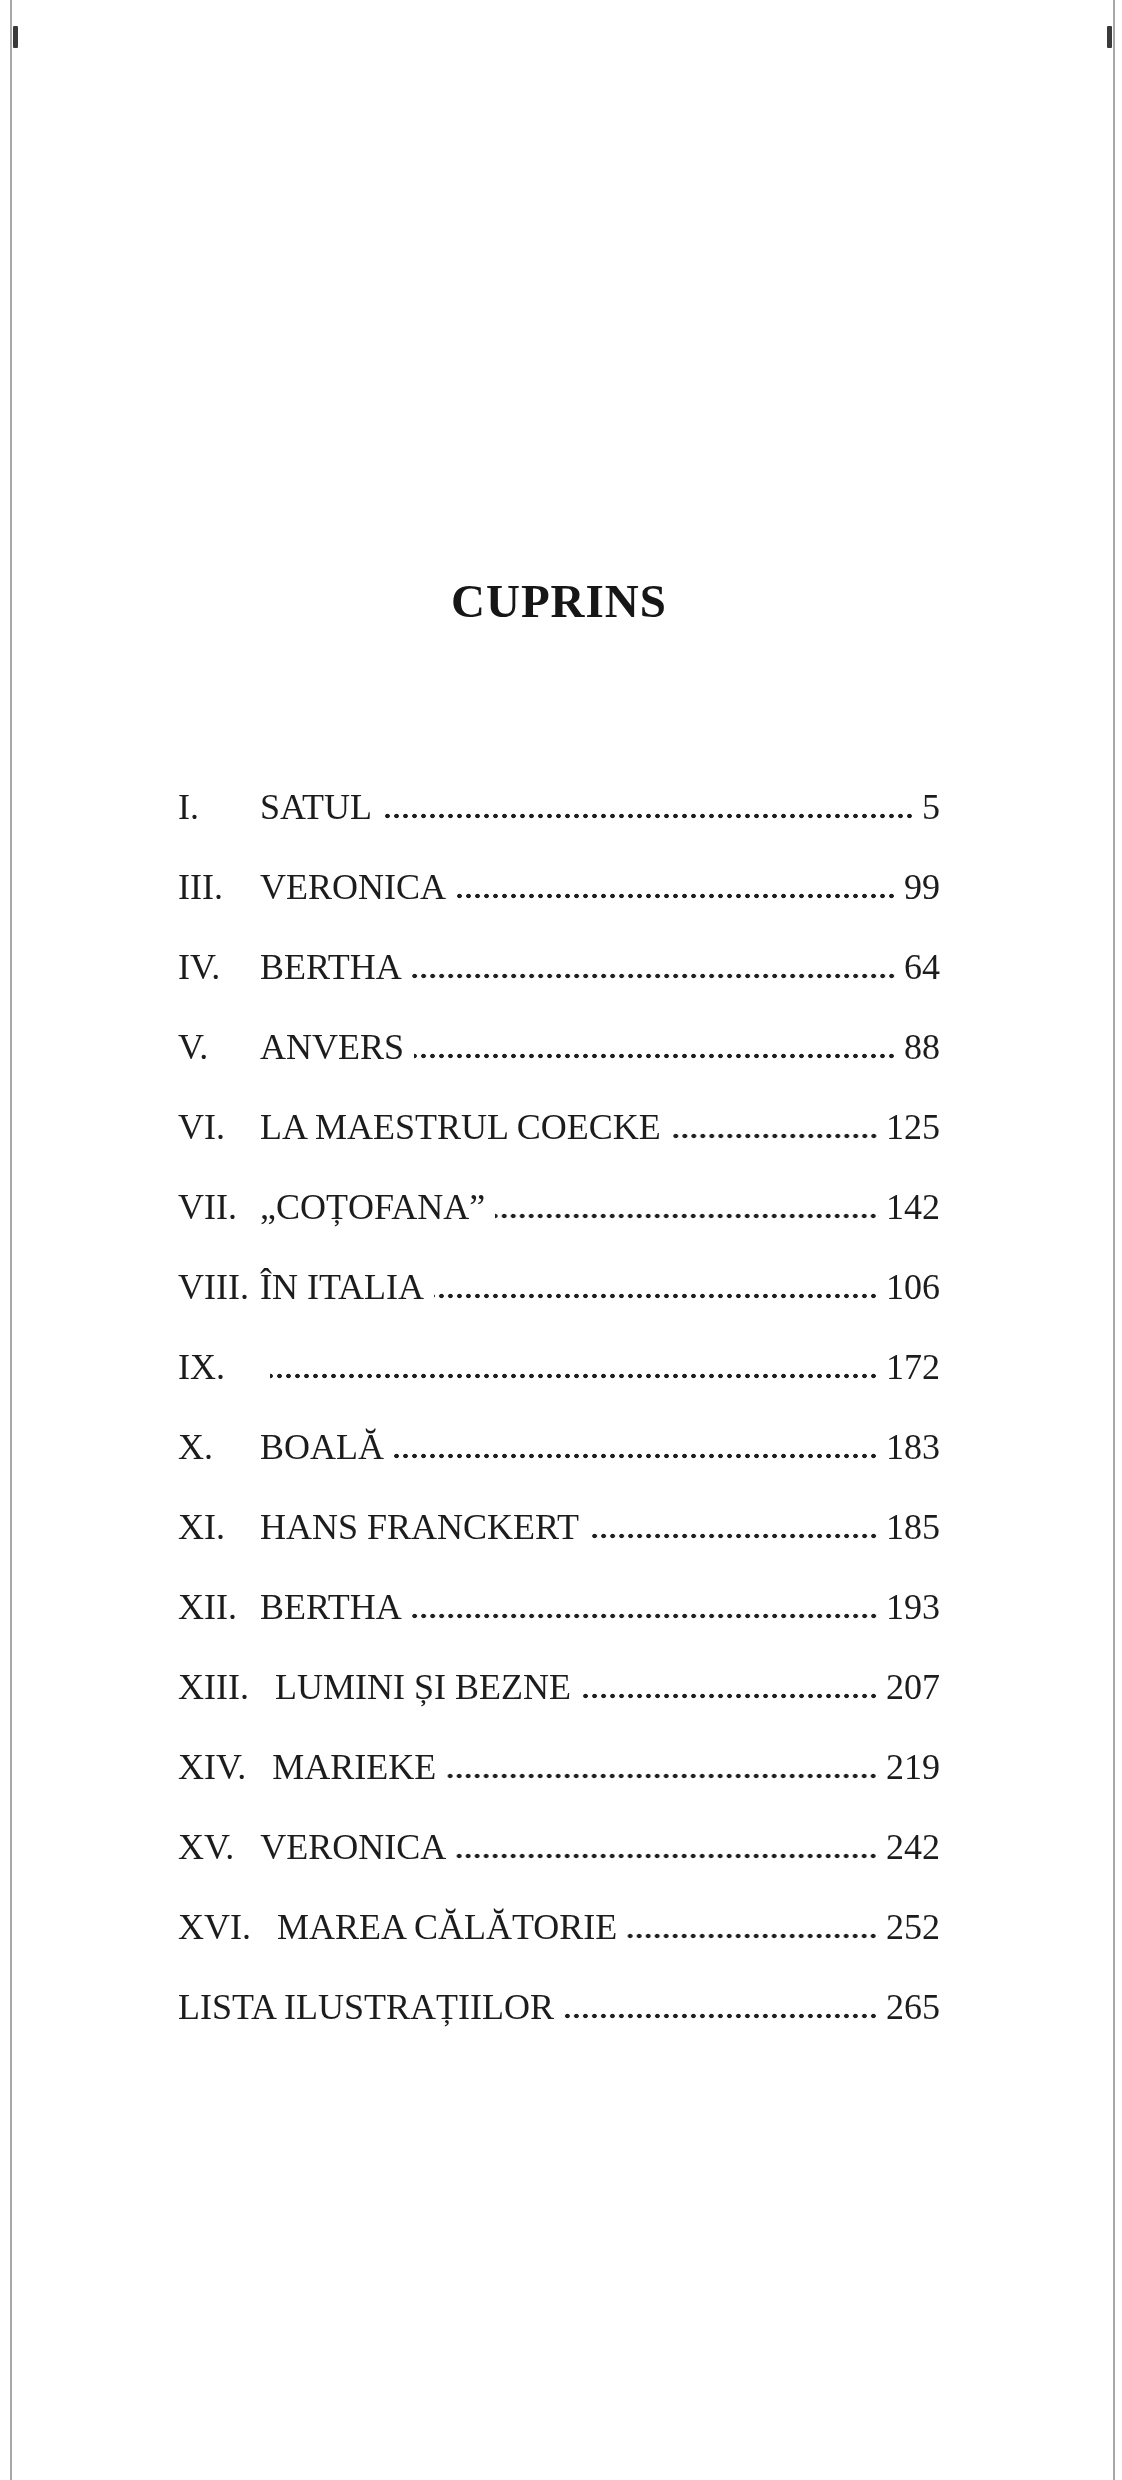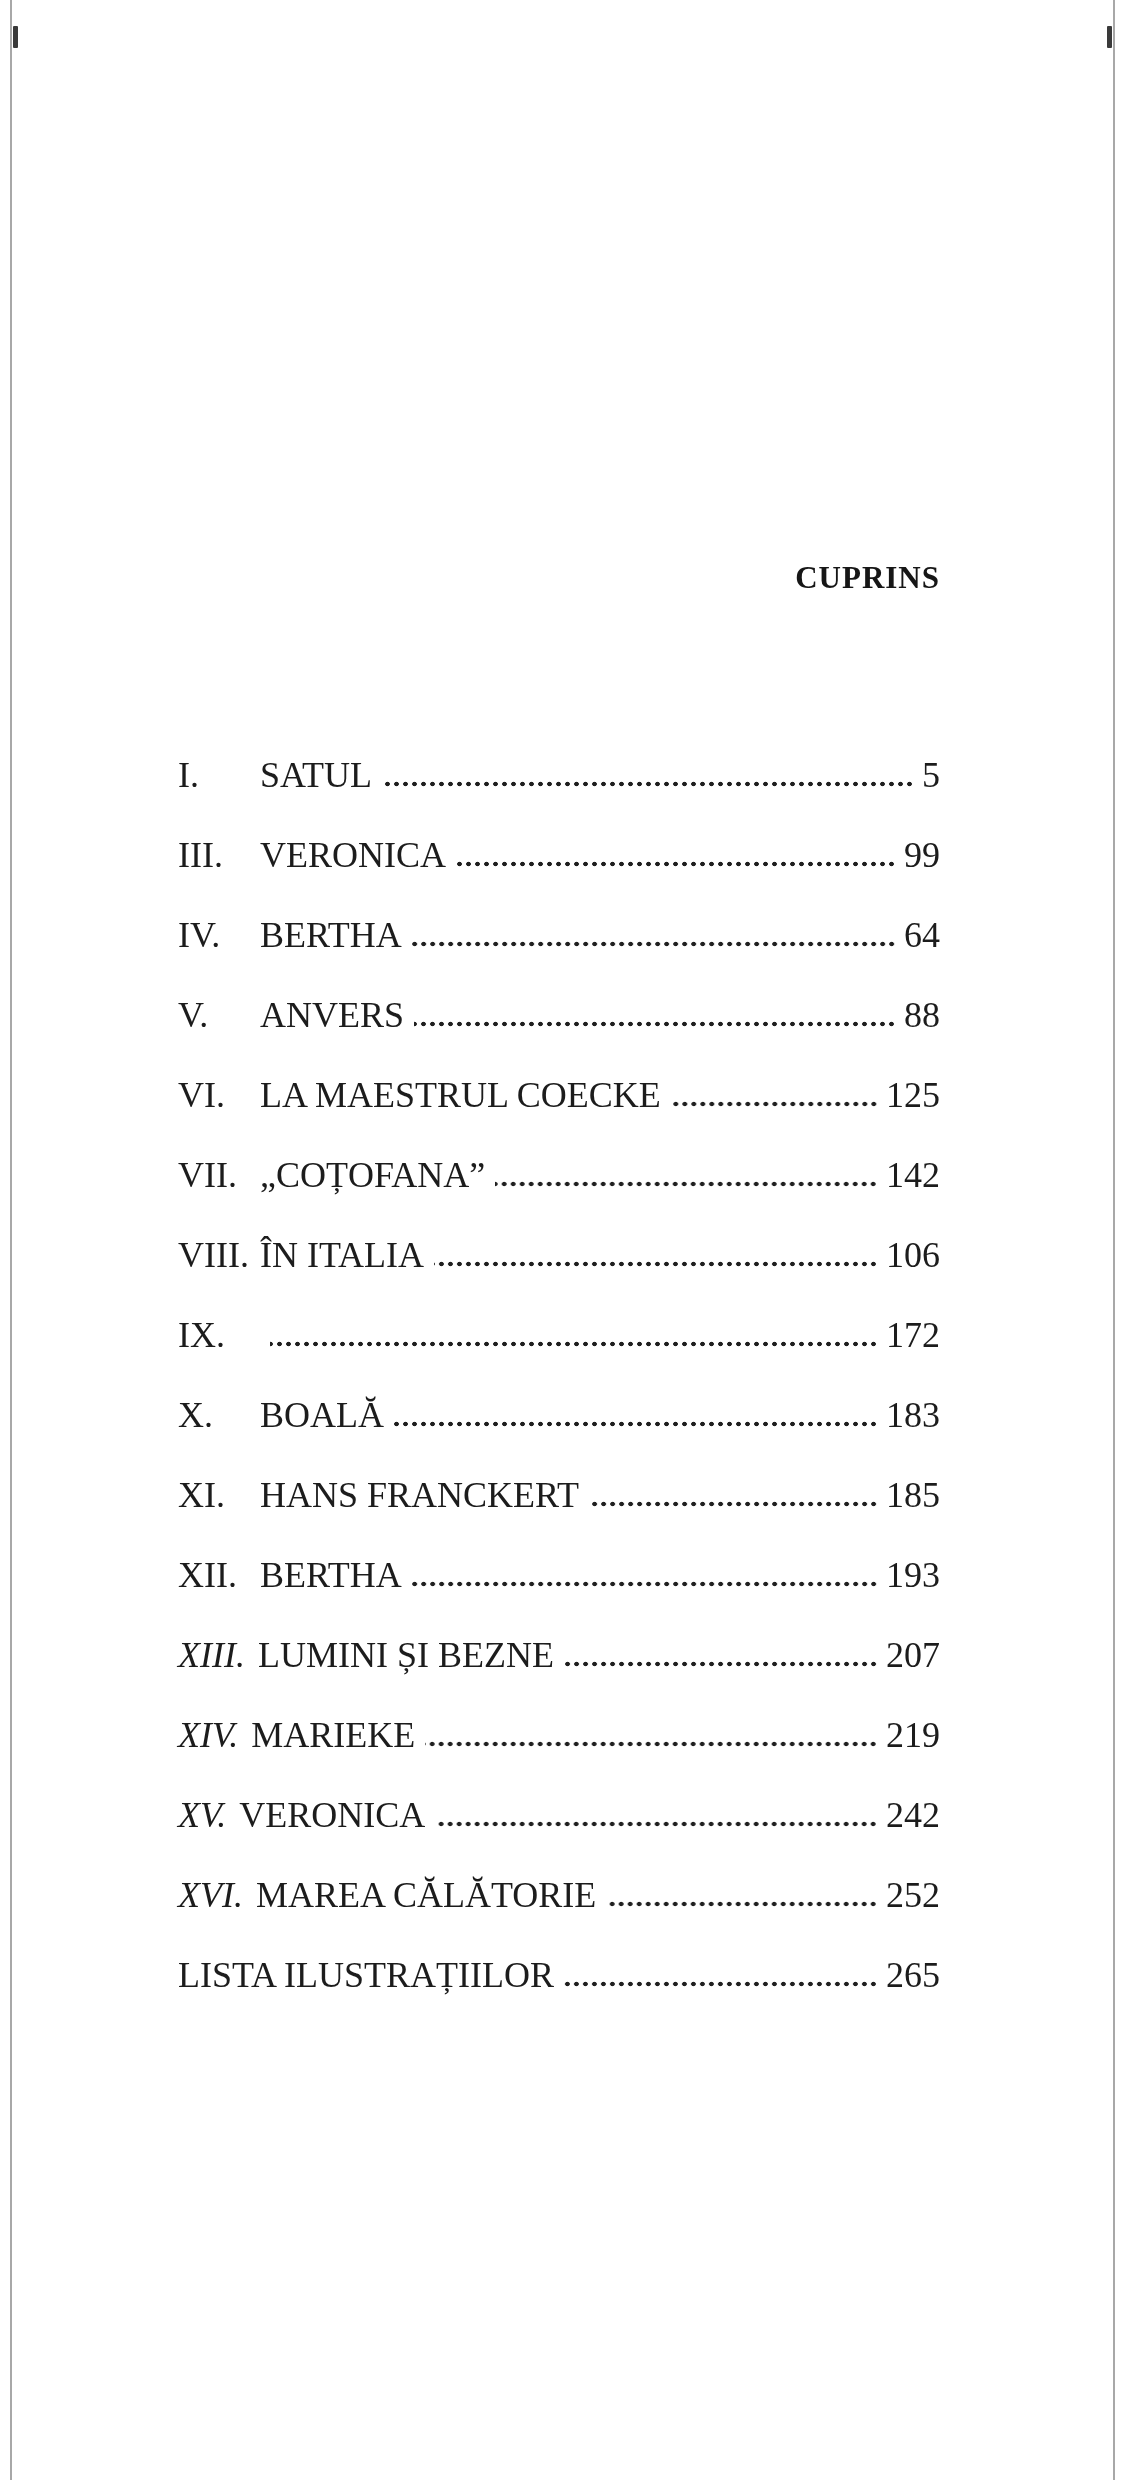--- a/index.html
+++ b/index.html
@@ -38,41 +38,41 @@
   .corner-mark.left  { left: 13px; }
   .corner-mark.right { right: 10px; }
 
   .toc {
     position: absolute;
     left: 178px;
     top: 562px;
     width: 762px;
   }
   .toc-title {
-    margin: 0;
-    text-align: right;
-    font-size: 31px;
+    margin: 16px;
+    text-align: center;
+    font-size: 47px;
     line-height: 1;
     font-weight: bold;
     letter-spacing: 1px;
     color: #161616;
   }
   .entries {
     margin-top: 161px;
   }
   .entry {
     display: flex;
     align-items: baseline;
     height: 80px;
     font-size: 36px;
     white-space: nowrap;
   }
   .numeral { flex: 0 0 auto; }
   .numeral.col { min-width: 82px; }
-  .numeral.runin { margin-right: 13px; font-style: italic; }
+  .numeral.runin { margin-right: 26px; }
   .etitle { flex: 0 0 auto; }
   .leader {
     flex: 1 1 auto;
     height: 6px;
     margin-left: 10px;
     margin-right: 8px;
     background-image: radial-gradient(circle, #1f1f1f 2px, rgba(0,0,0,0) 2.6px);
     background-size: 9px 6px;
     background-repeat: repeat-x;
     background-position: right bottom;

